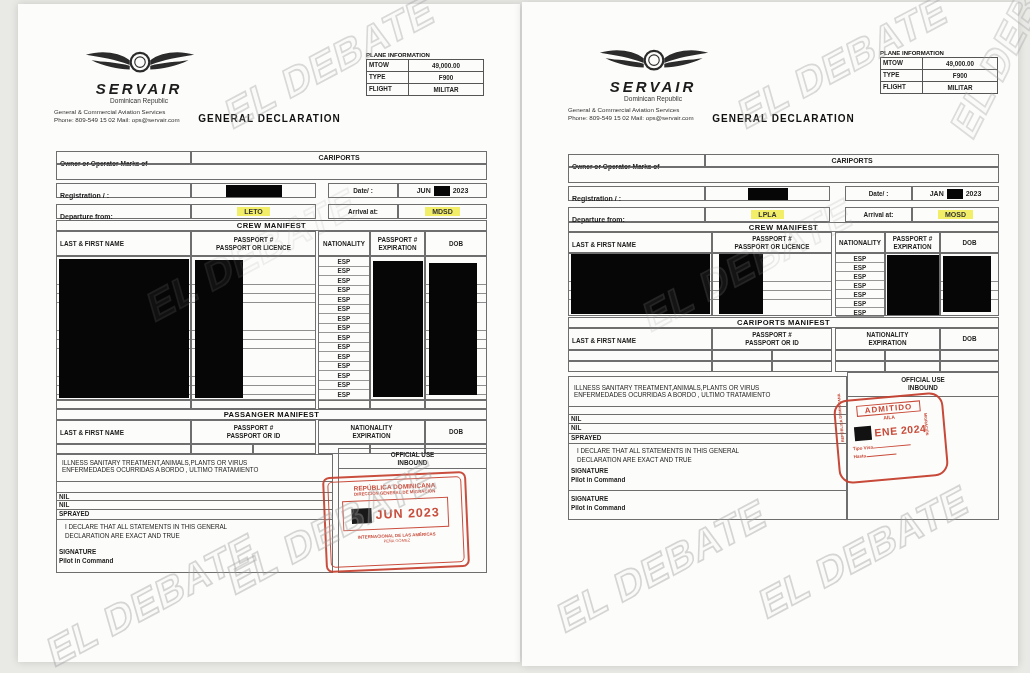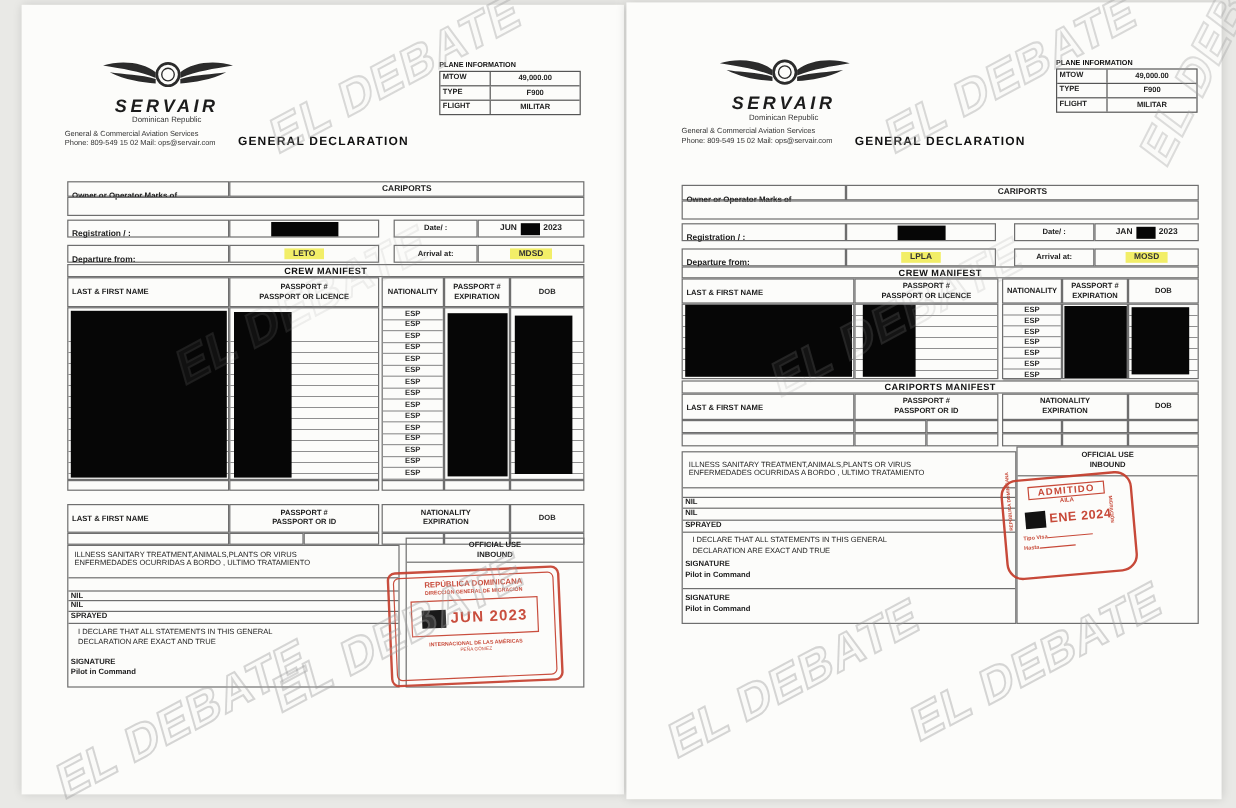--- a/index.html
+++ b/index.html
@@ -169,20 +169,23 @@
   <div class="cell ruled" style="left:407px;top:252px;width:62px;height:144px;">
       <span class="redact" style="left:3px;top:6px;width:48px;height:132px;"></span>
     </div>
 
   <div class="cell" style="left:38px;top:396px;width:135px;height:9px;"></div>
   <div class="cell" style="left:173px;top:396px;width:125px;height:9px;"></div>
   <div class="cell" style="left:300px;top:396px;width:52px;height:9px;"></div>
   <div class="cell" style="left:352px;top:396px;width:55px;height:9px;"></div>
   <div class="cell" style="left:407px;top:396px;width:62px;height:9px;"></div>
 
+  <div class="cell cen" style="left:38px;top:405px;width:431px;height:11px;">
+      <span class="bar">PASSANGER MANIFEST</span>
+    </div>
   <div class="cell" style="left:38px;top:416px;width:135px;height:24px;"><span class="lbl" style="font-size:6.4px;">LAST &amp; FIRST NAME</span></div>
   <div class="cell cen" style="left:173px;top:416px;width:125px;height:24px;">
       <div class="hdr">
         <div>PASSPORT #</div>
         <div>PASSPORT OR ID</div>
       </div>
     </div>
   <div class="cell cen" style="left:300px;top:416px;width:107px;height:24px;">
       <div class="hdr">
         <div>NATIONALITY</div>

